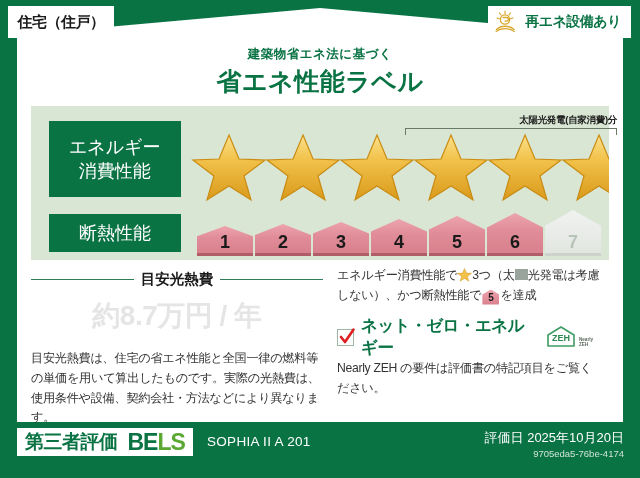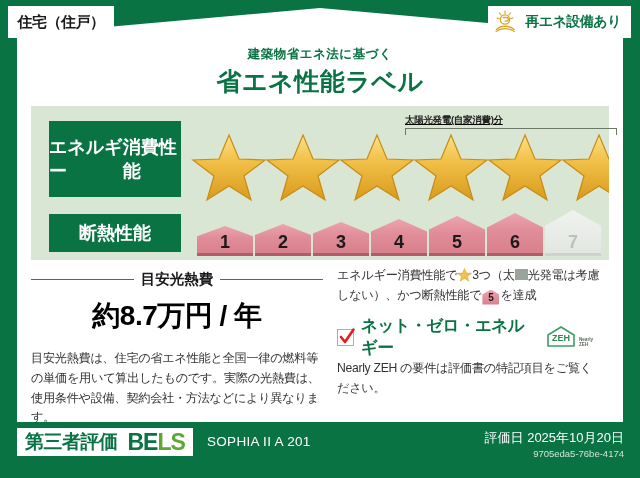--- a/index.html
+++ b/index.html
@@ -87,22 +87,22 @@
     background: #d9e6d3;
     padding: 6px 0 0 0;
   }
   .row {
     position: relative;
     display: flex; align-items: center;
   }
   .row-label {
     background: #0a7344;
     color: #ffffff;
-    font-weight: bold;
-    display: flex; flex-direction: row;
+    font-weight: normal;
+    display: flex; flex-direction: column;
     align-items: center; justify-content: center;
     letter-spacing: 0px;
   }
   .row1 { height: 94px; }
   .row1 .row-label {
     margin-left: 18px;
     width: 132px; height: 76px;
     font-size: 18px; line-height: 1.35;
   }
   .row2 { height: 50px; margin-top: 2px; }
@@ -110,23 +110,22 @@
     margin-left: 18px;
     width: 132px; height: 38px;
     font-size: 18px;
   }
 
   
   .solar-note {
     position: absolute;
     left: 374px; top: 2px;
     width: 212px;
-    text-align: left;
+    text-align: right;
     z-index: 3;
-    text-decoration: underline;
   }
   .solar-note .t {
     font-size: 9.5px; font-weight: bold; color: #222;
     letter-spacing: -0.3px;
   }
   .bracket {
     margin-top: 1px;
     height: 7px;
     border-left: 1.5px solid #6b7a66;
     border-right: 1.5px solid #6b7a66;
@@ -181,21 +180,21 @@
   .cost-head {
     display: flex; align-items: center; gap: 7px;
     margin-top: 4px;
   }
   .cost-head .line { flex: 1 1 auto; height: 1.5px; background: #2e7d56; }
   .cost-head .t {
     font-size: 14.5px; font-weight: bold; color: #1a1a1a; white-space: nowrap;
   }
   .cost-value {
     text-align: center;
-    font-size: 28px; font-weight: bold; color: #000000;
+    font-size: 28px; font-weight: bold; color: #e5e5e5;
     margin-top: 8px; letter-spacing: -0.5px;
   }
   .cost-note {
     margin-top: 14px;
     font-size: 12.2px; line-height: 1.62; color: #333;
     letter-spacing: -0.3px;
   }
 
   .zeh-block { margin-bottom: 6px; }
   .zeh-head { display: flex; align-items: center; gap: 7px; }

